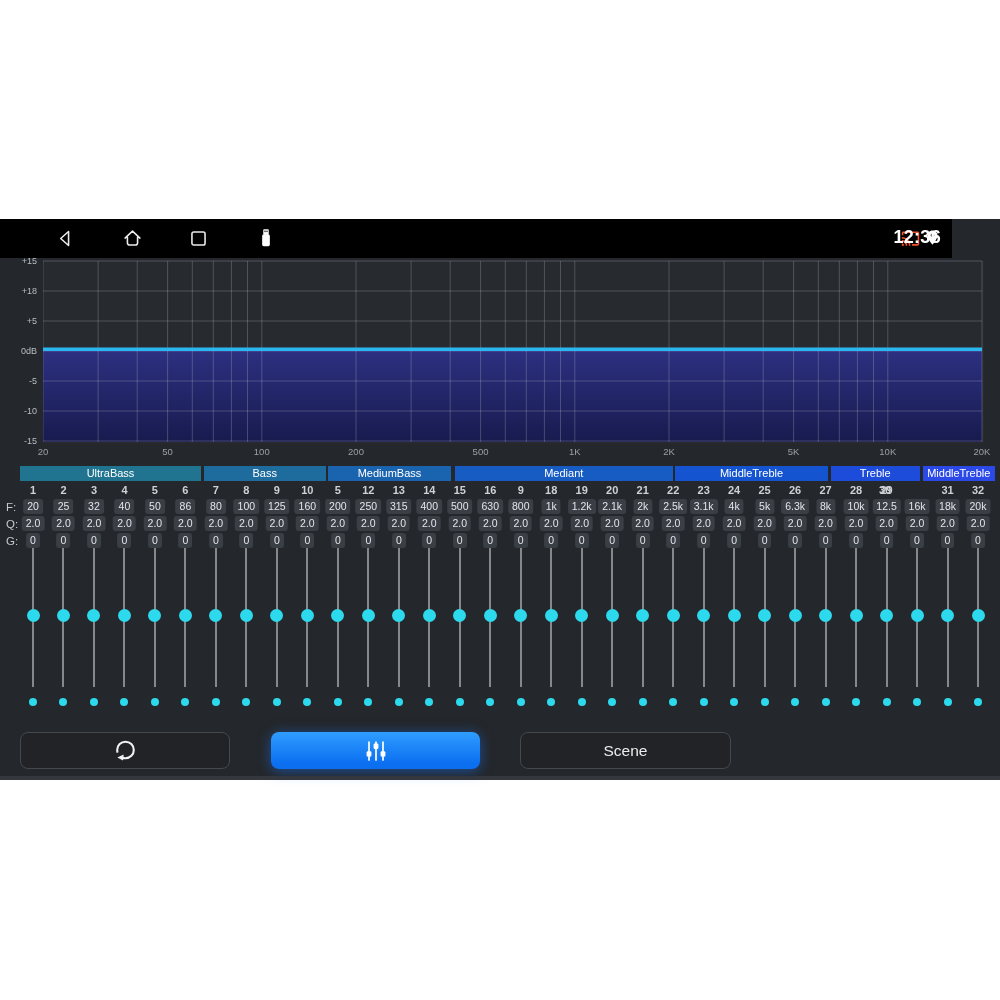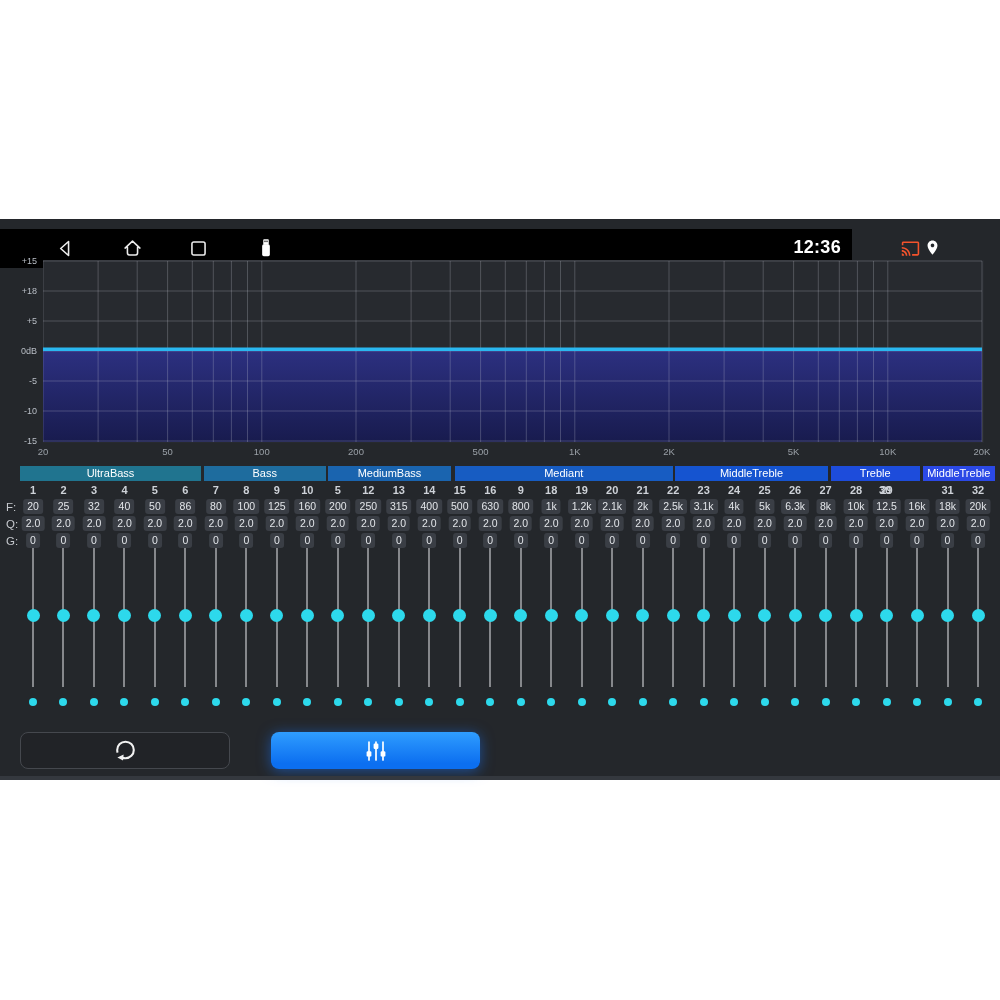--- a/index.html
+++ b/index.html
@@ -1,19 +1,19 @@
 <!DOCTYPE html>
 <html><head>
 <meta charset="utf-8">
 <style>
   html,body{margin:0;padding:0;background:#fff;}
   .page{position:relative;width:1000px;height:1000px;background:#ffffff;overflow:hidden;
         font-family:"Liberation Sans",sans-serif;-webkit-font-smoothing:antialiased;}
   .device{position:absolute;left:0;top:219px;width:1000px;height:561px;background:#24272b;}
-  .statusbar{position:absolute;left:0;top:10px;width:852px;height:39px;background:#000;}
+  .statusbar{position:absolute;left:0;top:0;width:952px;height:39px;background:#000;}
   .sb-icon{position:absolute;top:9px;}
   .sb-time{position:absolute;right:11px;top:8px;color:#fff;font-size:18px;font-weight:bold;letter-spacing:.3px;}
   
   .plot{position:absolute;left:43px;top:41px;width:941px;height:183px;}
   .ylab{position:absolute;left:0;width:37px;text-align:right;font-size:9px;color:#b9bec6;line-height:10px;}
   .xlab{position:absolute;top:227px;width:44px;text-align:center;font-size:9.5px;color:#9aa0a7;}
   
   .seg{position:absolute;top:247px;height:15px;color:#fff;font-size:11px;line-height:15px;
        text-align:center;overflow:hidden;white-space:nowrap;}
   
@@ -401,16 +401,19 @@
               <line x1="20" y1="3" x2="20" y2="21"></line>
           </g>
           <g fill="#fff">
             <rect x="3.6" y="12.2" width="4.8" height="5.4" rx="1.2"></rect>
             <rect x="10.6" y="4.6" width="4.8" height="5.4" rx="1.2"></rect>
             <rect x="17.6" y="12.2" width="4.8" height="5.4" rx="1.2"></rect>
           </g>
         </svg>
       </span>
     </div>
+    <div class="btn" style="left:520px;width:211px;">
+      <span>Scene</span>
+    </div>
 
     <div class="bottom-strip"></div>
   </div>
 </div>
 
 </body></html>

